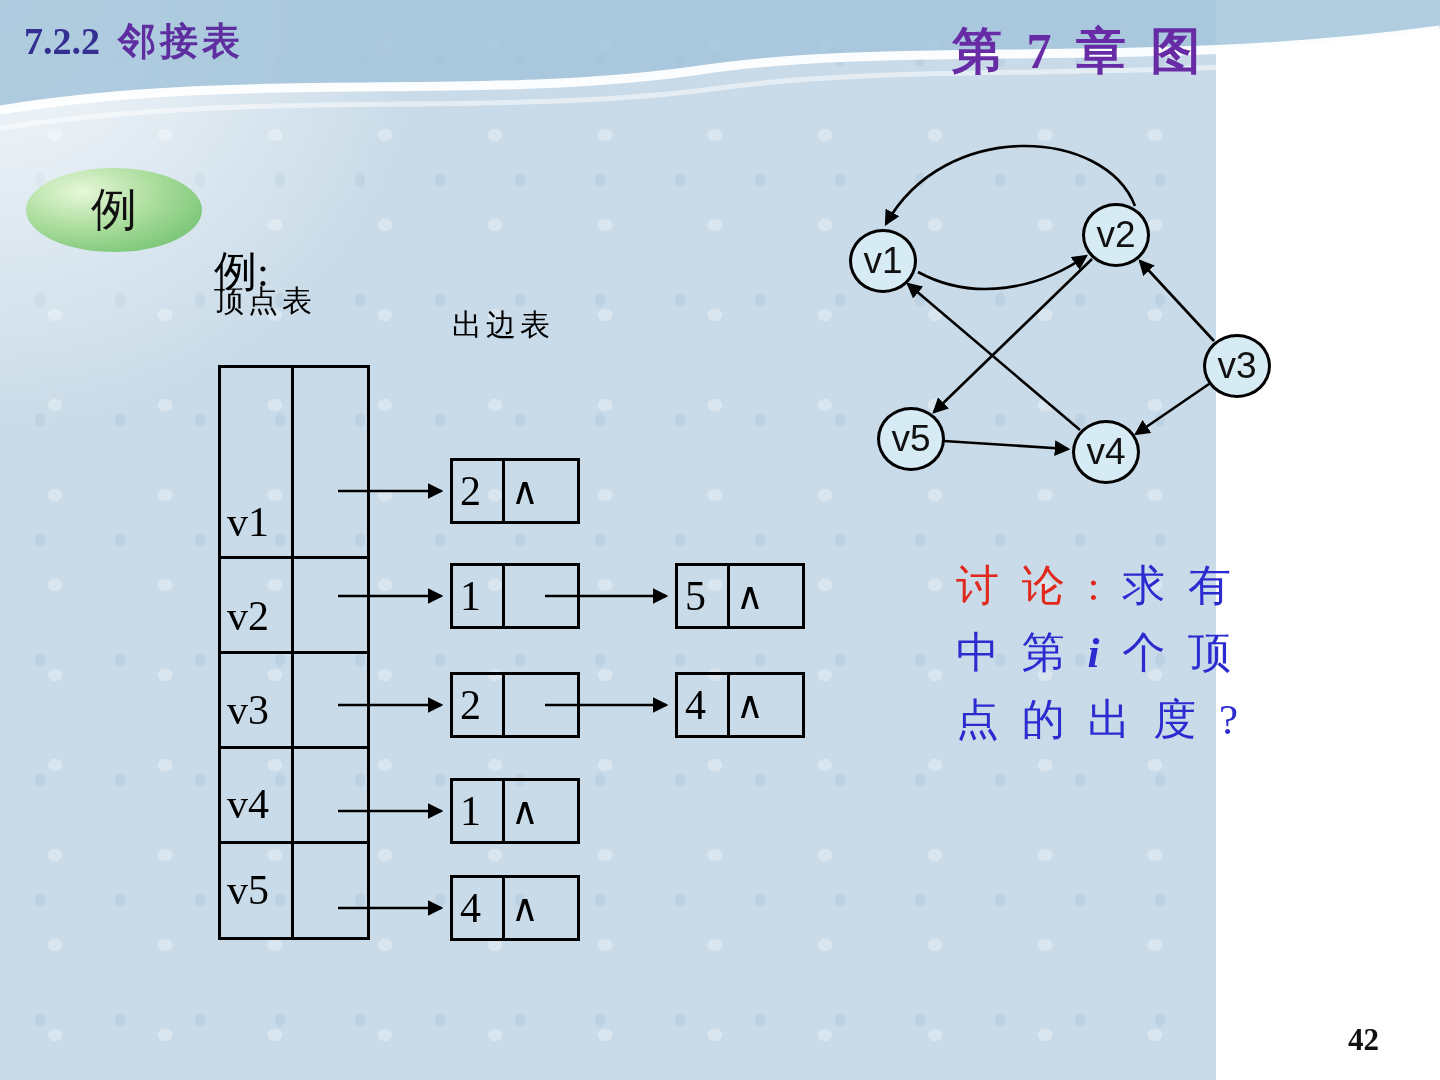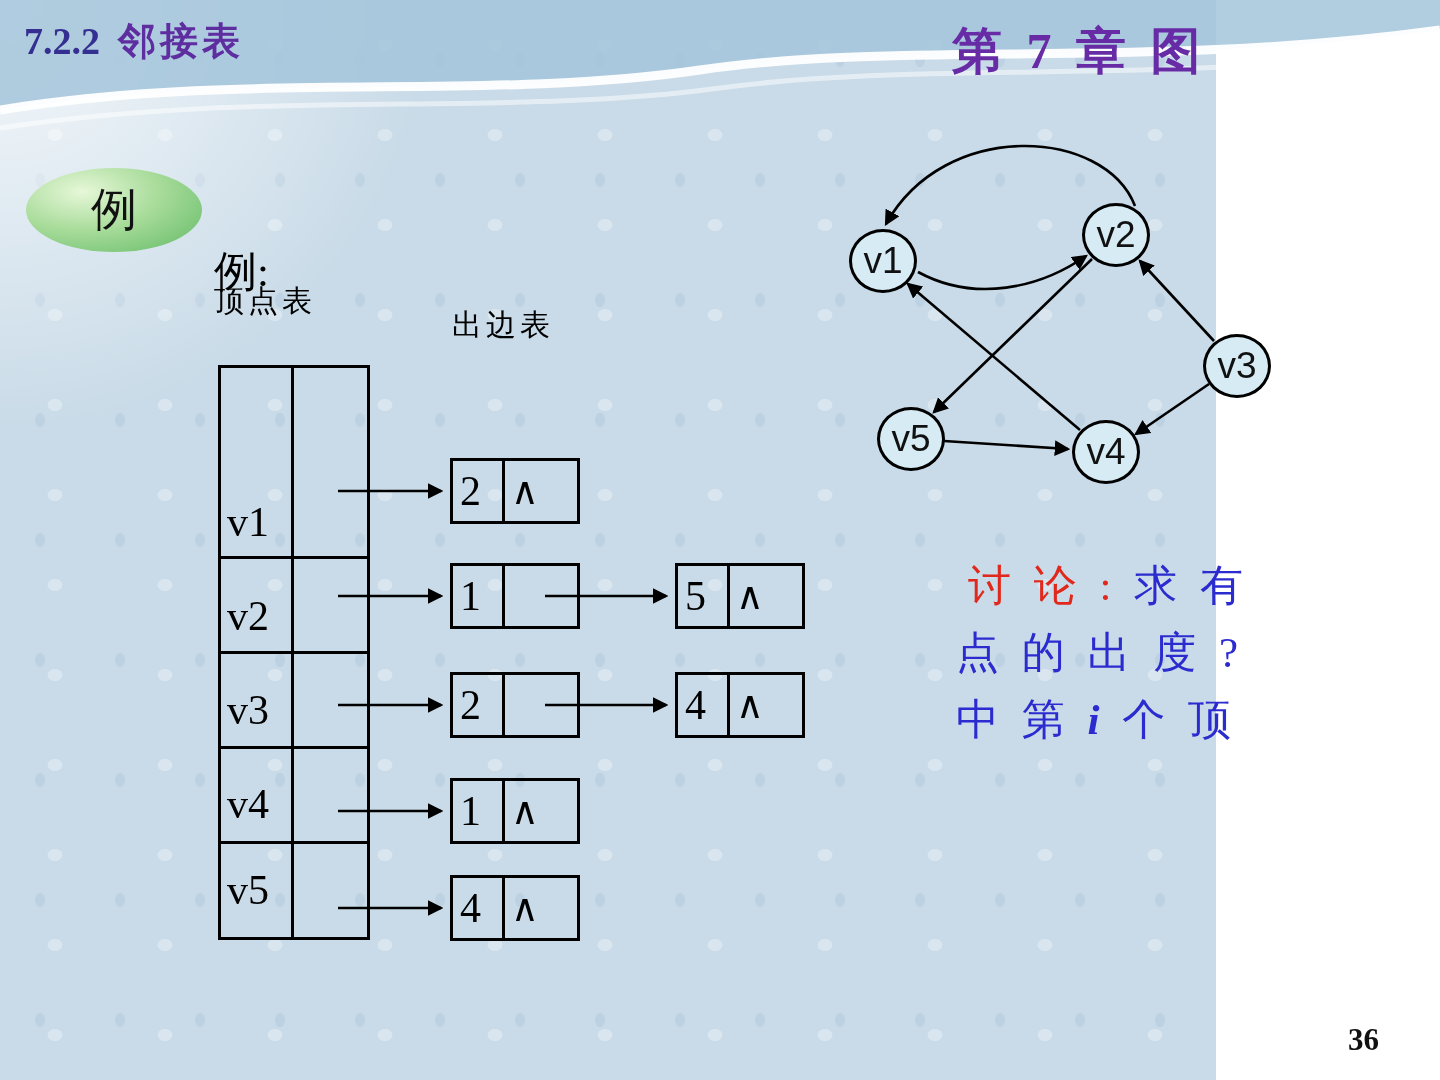--- a/index.html
+++ b/index.html
@@ -62,21 +62,21 @@
     position:absolute; width:68px; height:64px; border:3px solid #000; border-radius:50%;
     background:#d6ebf3;
     display:flex; align-items:center; justify-content:center;
     font-family:"Liberation Sans","DejaVu Sans",sans-serif; font-size:37px; color:#111;
   }
 
   .discussion{
     position:absolute; left:956px; top:552px; width:352px;
     font-size:43px; line-height:67px; letter-spacing:6px; color:#2b2bd0;
   }
-  .discussion .red{ color:#e0281c;margin-left:12px; }
+  .discussion .red{ color:#e0281c; }
   .discussion .ivar{ font-style:italic; font-weight:bold; }
   .discussion .l5{ letter-spacing:2px; }
   .discussion .qmark{ font-weight:bold; }
 
   .page-number{ position:absolute; left:1348px; top:1022px; font-size:31px; font-weight:bold; color:#111; }
 </style>
 </head>
 <body>
 
 <div class="slide">
@@ -165,19 +165,19 @@
   </svg>
 
   <div class="gnode" style="left:849px;top:229px">v1</div>
   <div class="gnode" style="left:1082px;top:203px">v2</div>
   <div class="gnode" style="left:1203px;top:334px">v3</div>
   <div class="gnode" style="left:1072px;top:420px">v4</div>
   <div class="gnode" style="left:877px;top:407px">v5</div>
 
   <div class="discussion">
     <div><span class="red">讨 论 :</span> <span>求 有</span></div>
+    <div><span>中 第 </span><span class="ivar">i</span><span> 个 顶</span></div>
     <div>点 的 出 度 ?</div>
-    <div><span>中 第 </span><span class="ivar">i</span><span> 个 顶</span></div>
   </div>
 
-  <div class="page-number">36</div>
+  <div class="page-number">42</div>
 
 </div>
 
 </body></html>

